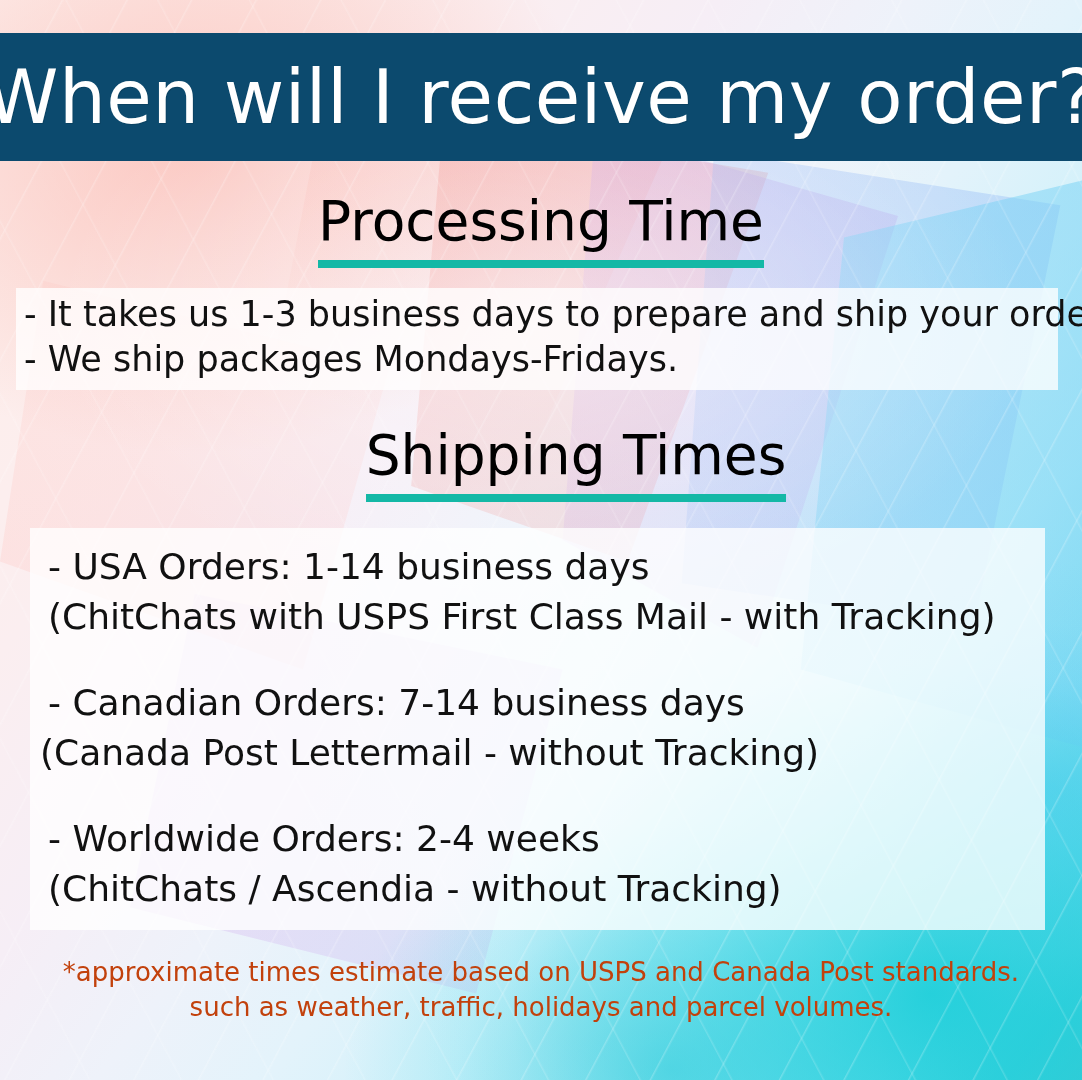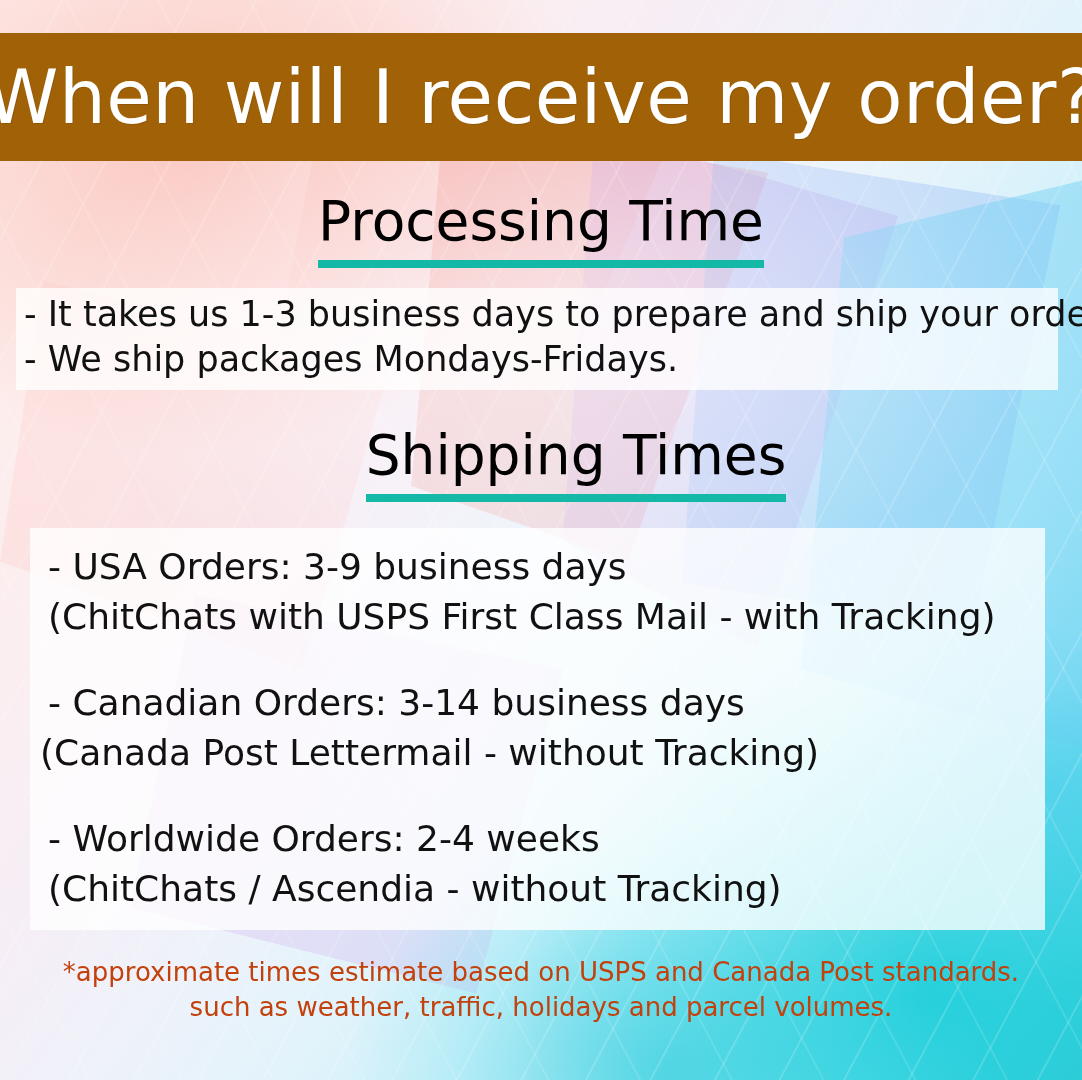--- a/index.html
+++ b/index.html
@@ -113,21 +113,21 @@
     height: 1080px;
   }
 
   
   #header-banner {
     position: absolute;
     left: 0;
     top: 33px;
     width: 1082px;
     height: 128px;
-    background: #a16207;
+    background: #0c4a6e;
     display: flex;
     align-items: center;
     justify-content: center;
   }
   #header-title {
     color: #ffffff;
     font-size: 74px;
     line-height: 1;
     font-weight: 400;
     letter-spacing: 0.5px;
@@ -241,26 +241,26 @@
       <div class="line">- We ship packages Mondays-Fridays.</div>
     </div>
 
     <div class="section-heading" id="heading-shipping">
       <span class="underlined">Shipping Times</span>
     </div>
 
     <div class="text-panel" id="shipping-panel">
 
       <div class="ship-group">
-        <div class="line indent">- USA Orders: 3-9 business days</div>
+        <div class="line indent">- USA Orders: 1-14 business days</div>
         <div class="line indent">(ChitChats with USPS First Class Mail - with Tracking)</div>
       </div>
 
       <div class="ship-group">
-        <div class="line indent">- Canadian Orders: 3-14 business days</div>
+        <div class="line indent">- Canadian Orders: 7-14 business days</div>
         <div class="line flush">(Canada Post Lettermail - without Tracking)</div>
       </div>
 
       <div class="ship-group">
         <div class="line indent">- Worldwide Orders: 2-4 weeks</div>
         <div class="line indent">(ChitChats / Ascendia - without Tracking)</div>
       </div>
 
     </div>
 

